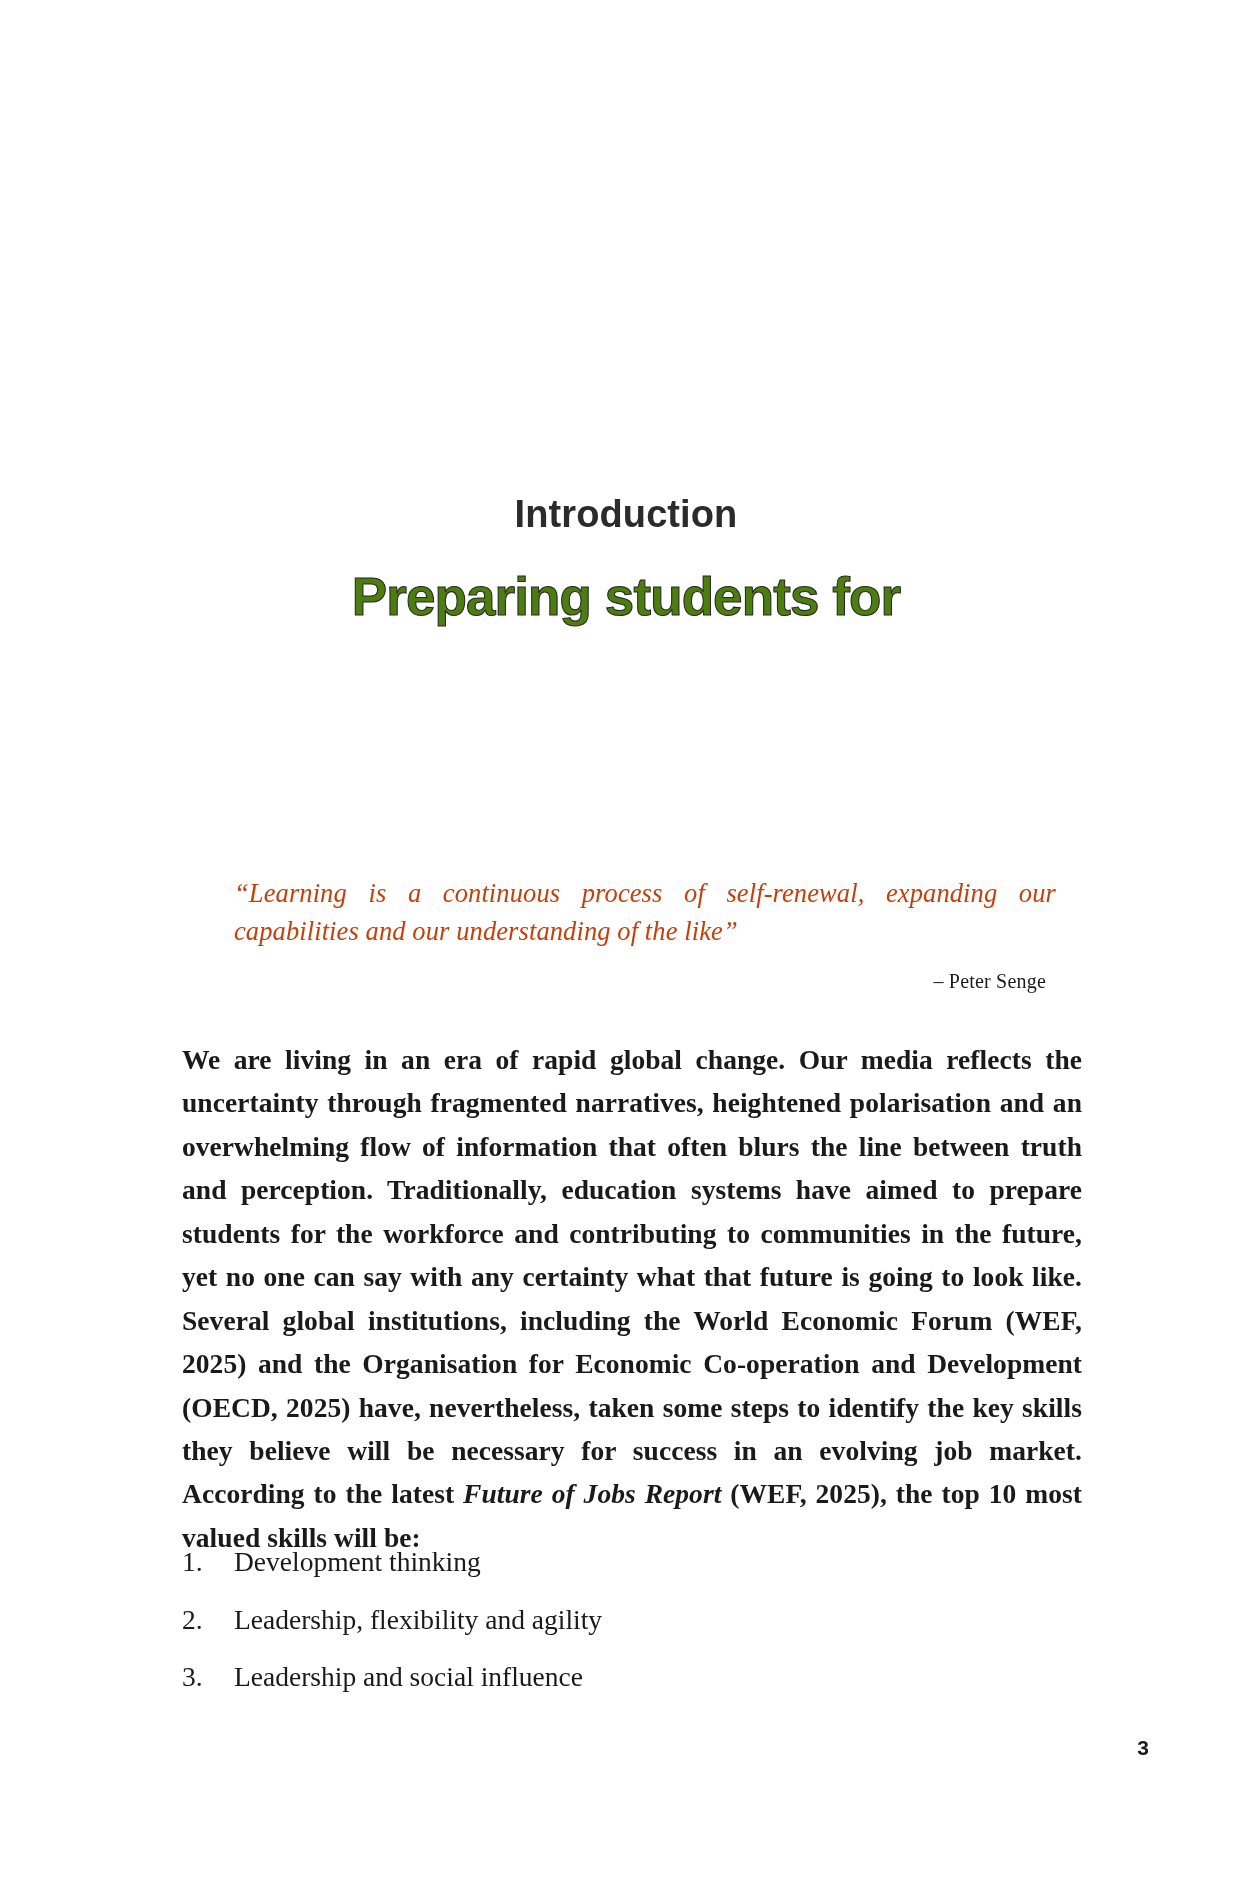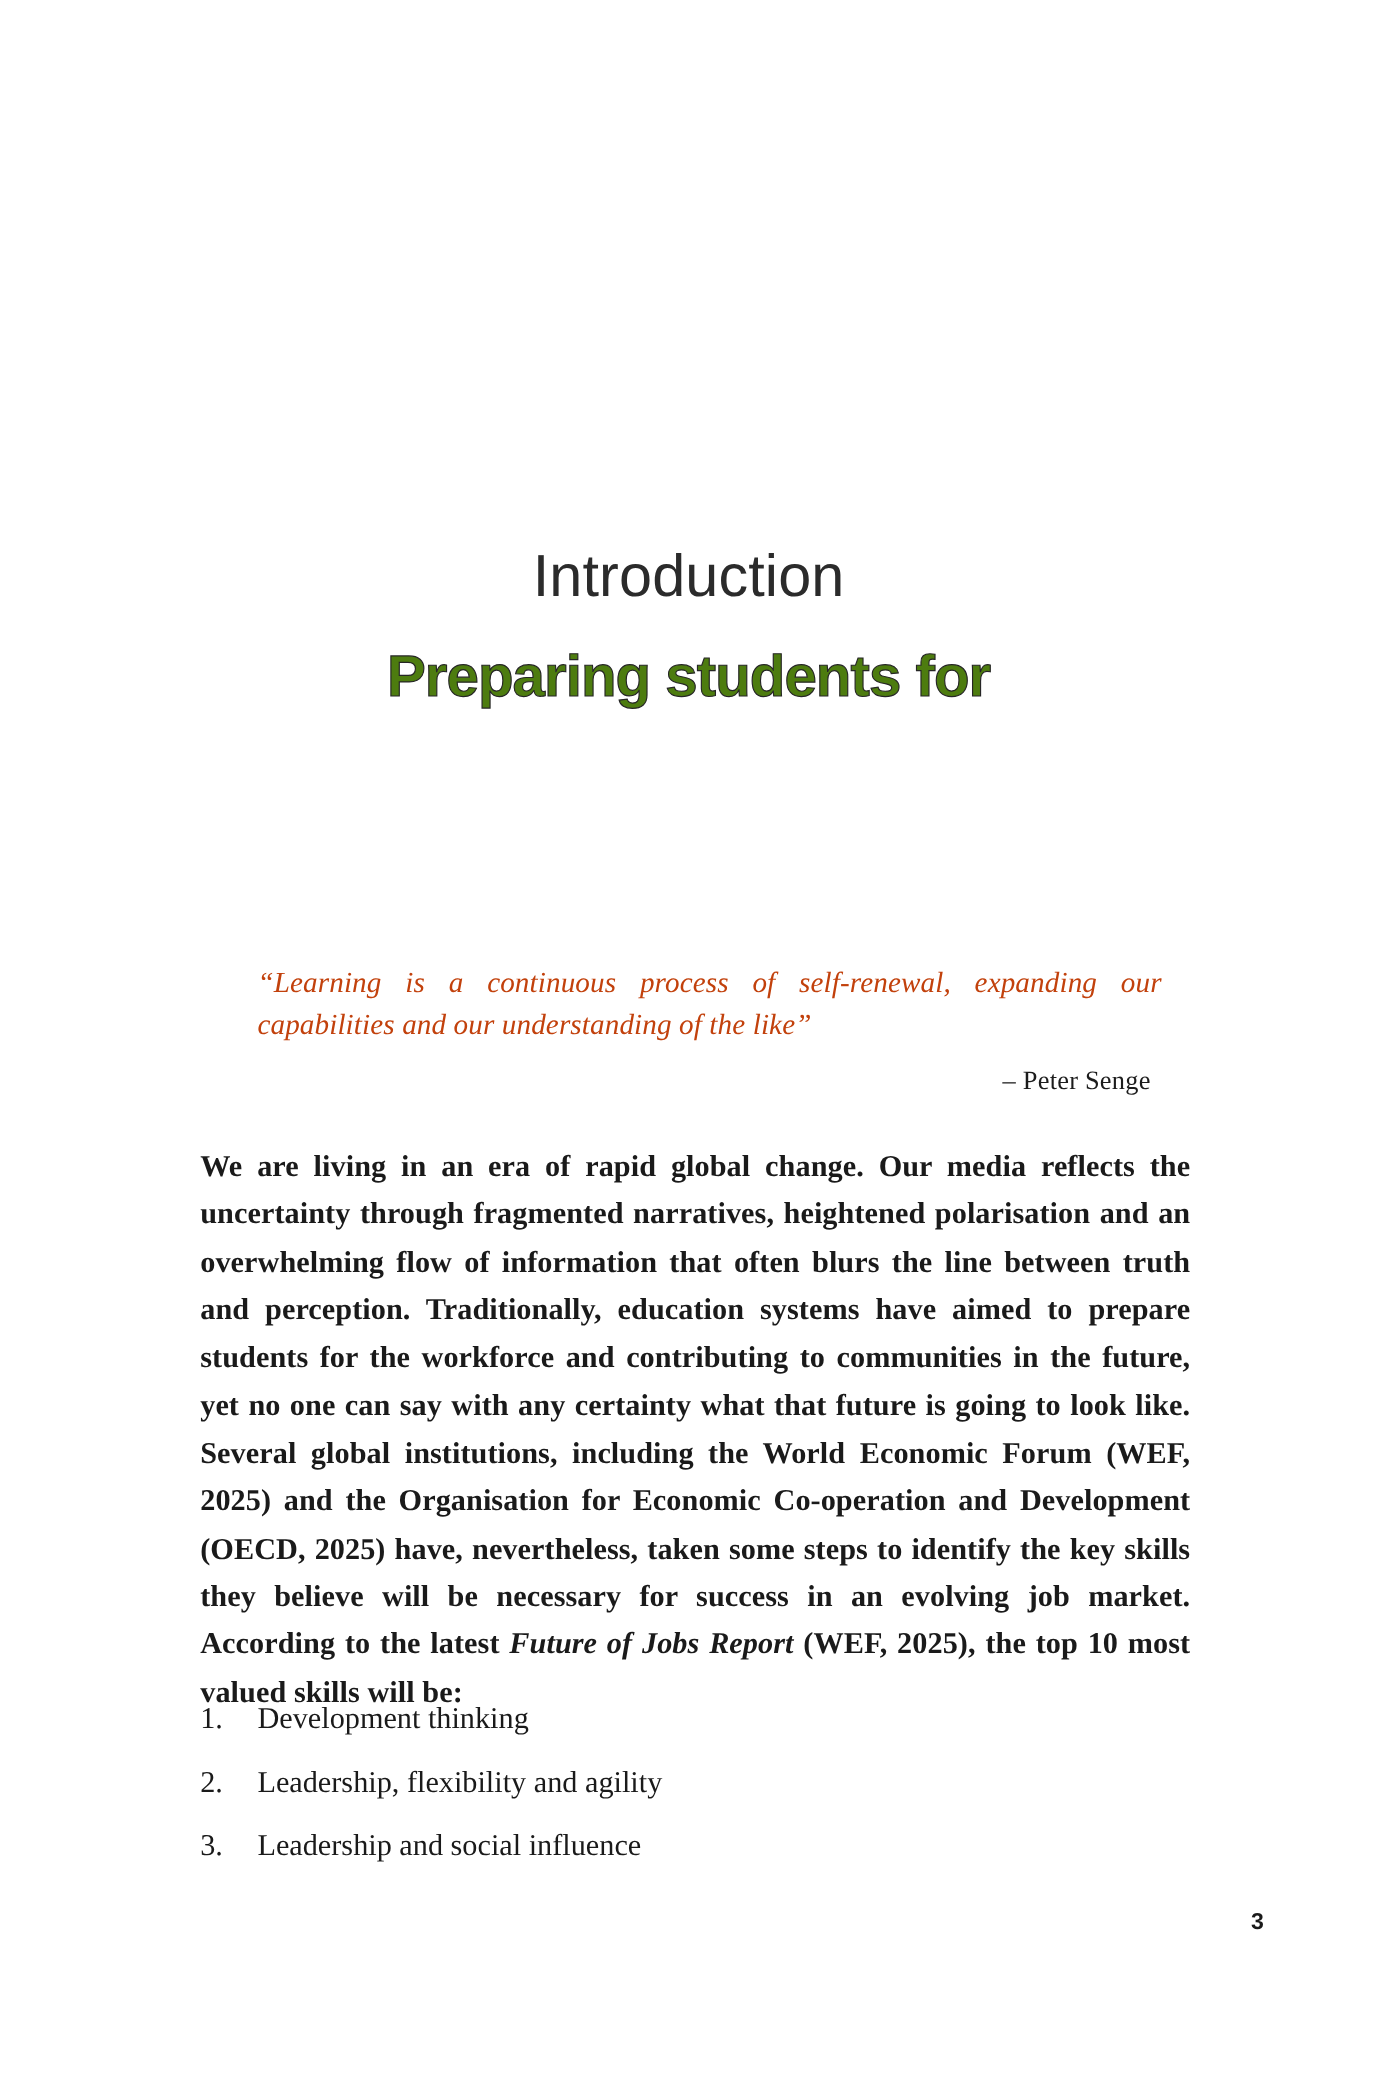--- a/index.html
+++ b/index.html
@@ -21,22 +21,22 @@
   .heading-block {
     position: absolute;
     left: 0;
     right: 0;
     top: 492px;
     text-align: center;
   }
 
   .eyebrow {
     font-family: "Liberation Sans", sans-serif;
-    font-weight: 400;
-    font-size: 54px;
+    font-weight: 700;
+    font-size: 38px;
     letter-spacing: 0.1px;
     color: #2b2b2b;
     line-height: 1.2;
     margin: 0 0 26px 0;
   }
 
   .main-title {
     font-family: "Liberation Sans", sans-serif;
     font-weight: 700;
     font-size: 53px;
@@ -77,21 +77,21 @@
     text-align-last: justify;
   }
 
   .quote-line-2 {
     display: block;
   }
 
   .quote-attrib {
     font-family: "Liberation Serif", "DejaVu Serif", serif;
     font-style: normal;
-    font-size: 24px;
+    font-size: 20px;
     color: #1c1c1c;
     margin: 20px 0 0 0;
     text-align: right;
     padding-right: 10px;
     letter-spacing: 0.2px;
   }
 
   
   .body-block {
     position: absolute;

